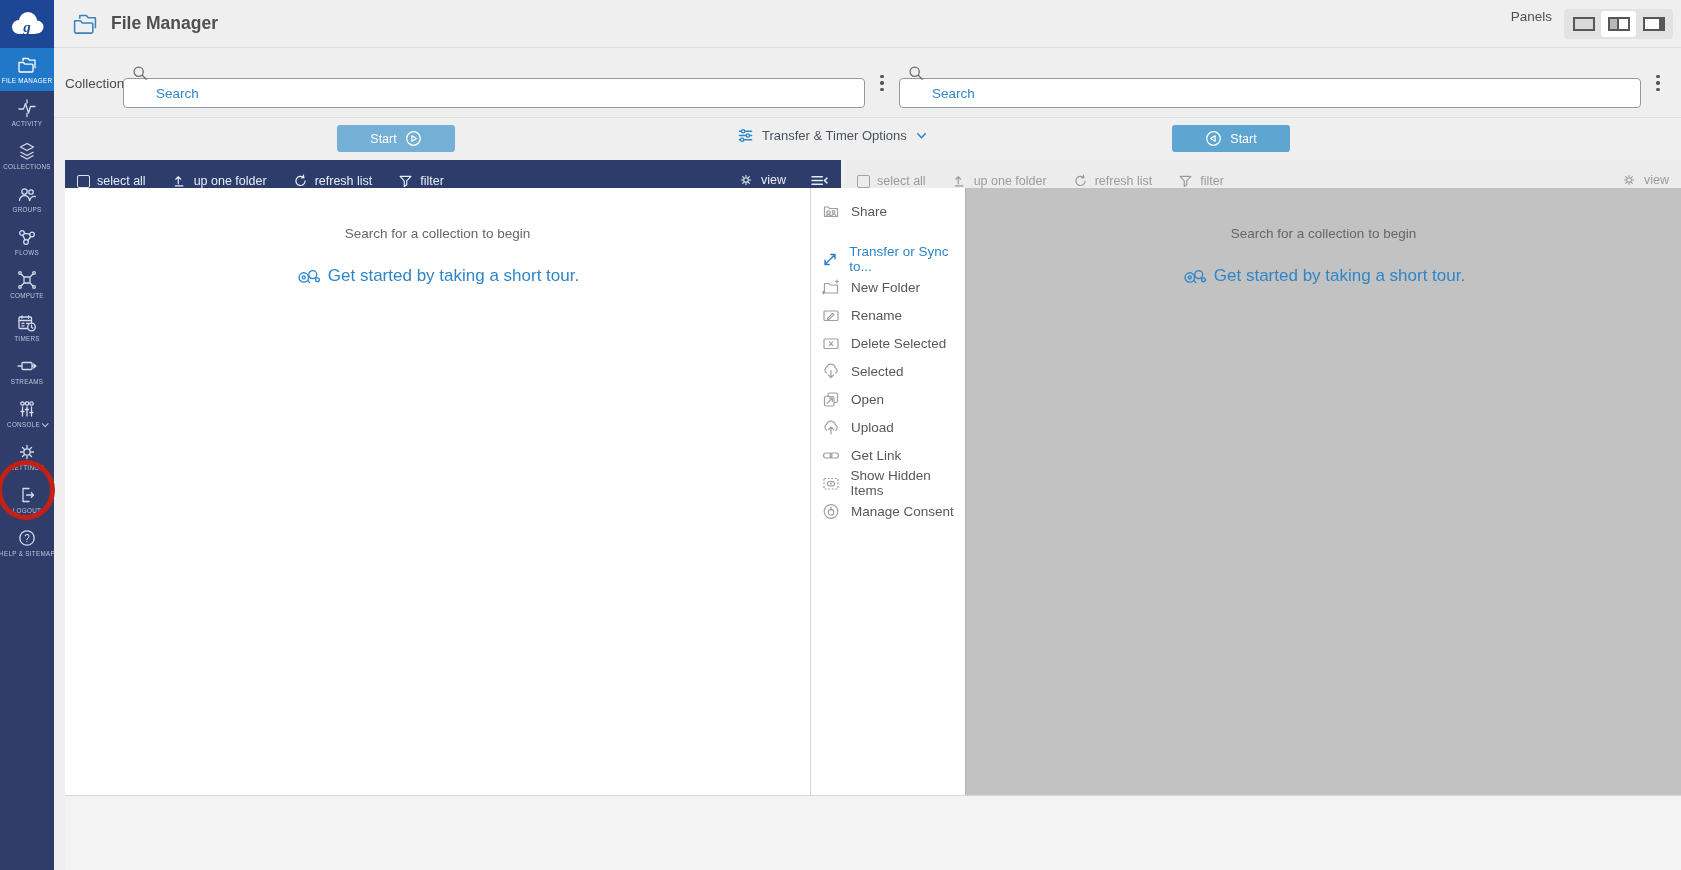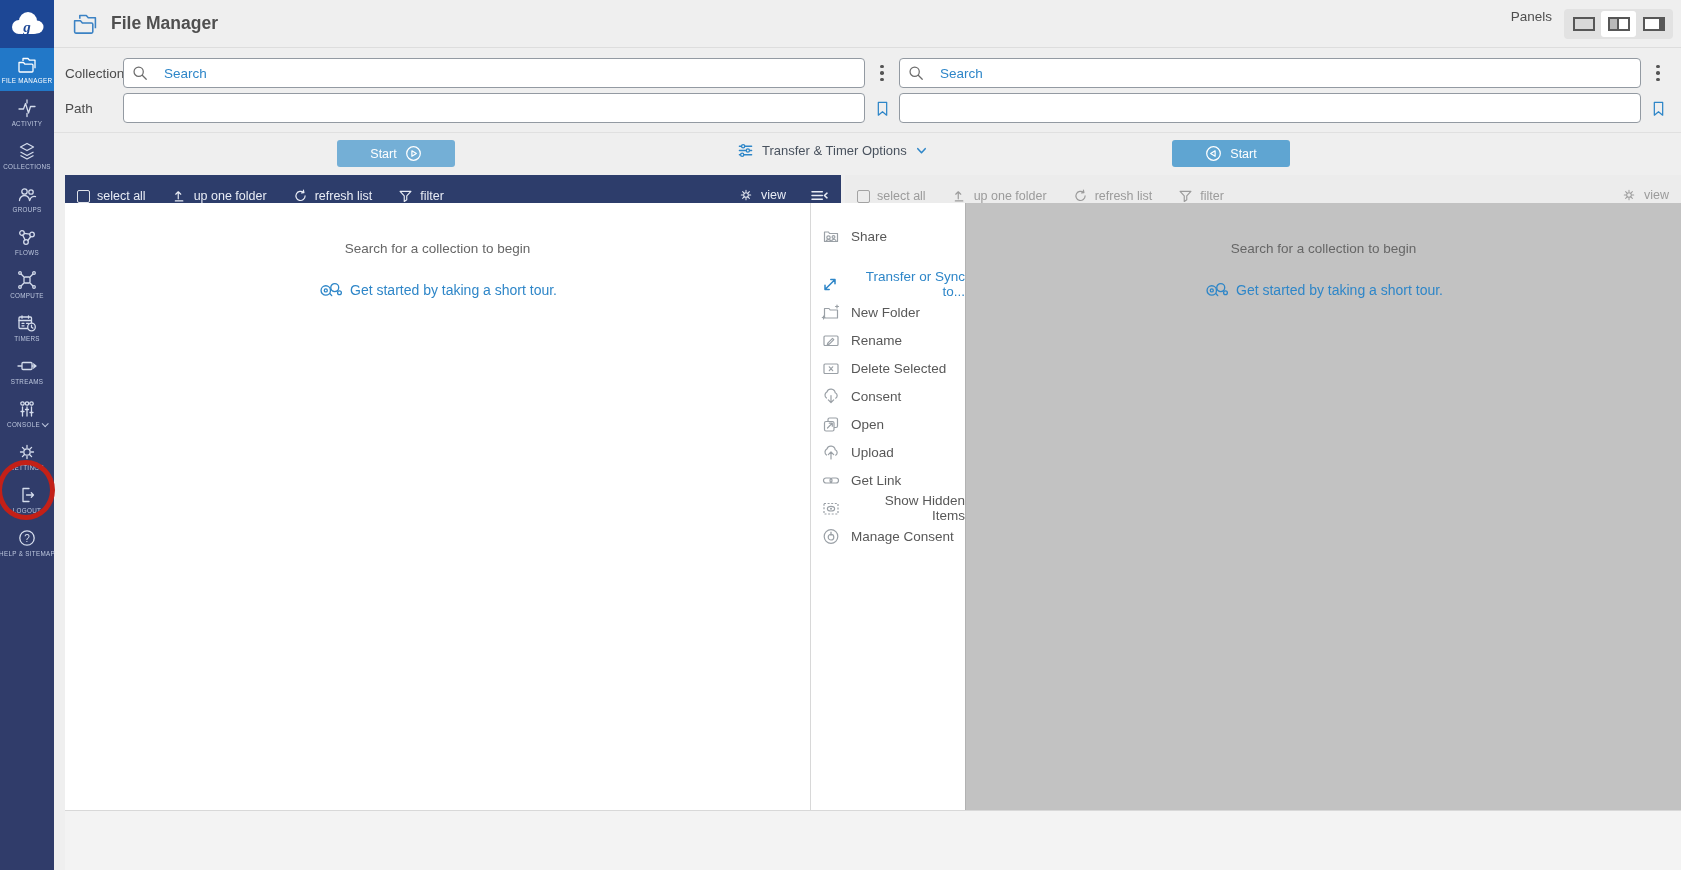--- a/index.html
+++ b/index.html
@@ -33,21 +33,21 @@
   .pi2 .half-l { width:50%; background:#b9b9b9; border-right:2px solid #575757; }
   .pi3 { width:22px; height:14px; border:2px solid #575757; border-right-width:6px; background:#fdfdfd; }
 
   
   .search-area { padding:10px 6px 9px 11px; border-bottom:1px solid #e0e0e0; }
   .srow { display:flex; align-items:center; }
   .srow + .srow { margin-top:5px; }
   .srow .rlabel { width:58px; text-align:left; padding-right:10px; font-size:13.5px; color:#4b4b4b; flex-shrink:0; }
   .input-wrap { flex:1; position:relative; }
   .input-wrap input { width:100%; height:30px; border:1px solid #939aa2; border-radius:4px; background:#fff; font-size:13.5px; font-family:"Liberation Sans",sans-serif; color:#333; padding:0 8px 0 10px; outline:none; }
-  .input-wrap.has-icon input { padding-left:40px; }
+  .input-wrap.has-icon input { padding-left:32px;margin-top:20px; }
   .input-wrap input::placeholder { color:#2e86c8; opacity:1; }
   .input-wrap .mag { position:absolute; left:9px; top:7px; }
   .between { width:34px; display:flex; align-items:center; justify-content:center; flex-shrink:0; }
   .kebab { display:flex; flex-direction:column; gap:3px; cursor:pointer; padding:4px; }
   .kebab i { width:3.5px; height:3.5px; background:#555; border-radius:50%; display:block; }
 
   
   .start-row { height:42px; position:relative; }
   .start-btn { position:absolute; top:7px; height:27px; width:118px; border:none; border-radius:3px; color:#fff; font-size:12.5px; font-family:"Liberation Sans",sans-serif; display:flex; align-items:center; justify-content:center; gap:8px; cursor:pointer; }
   .start-left { left:283px; background:#74afd6; }
@@ -65,26 +65,26 @@
   .cb { width:13px; height:13px; border:1.5px solid rgba(255,255,255,.85); border-radius:2px; background:transparent; }
   .tbar-light .cb { border-color:#a3a3a3; }
   .spacer { flex:1; }
   .view-group { display:flex; align-items:center; gap:7px; cursor:pointer; }
   .collapse-btn { margin-left:16px; cursor:pointer; display:flex; align-items:center; }
 
   
   .content { display:flex; margin-left:11px; height:607px; }
   .panel { position:relative; }
   .panel-left { width:746px; background:#fff; border-right:1px solid #d8d8d8; }
-  .menu-col { width:155px; background:#fff; border-right:1px solid #b2b2b2; padding-top:19px;text-align:right; }
+  .menu-col { width:155px; background:#fff; border-right:1px solid #b2b2b2; padding-top:9px; }
   .panel-right { flex:1; background:#c2c2c2; }
   .empty-state { padding-top:38px; text-align:center; }
   .empty-title { font-size:13.5px; color:#666; }
   .tour-row { margin-top:25px; display:inline-flex; align-items:center; gap:7px; cursor:pointer; }
-  .tour-link { font-size:14px; color:#2e86c8; }
+  .tour-link { font-size:17px; color:#2e86c8; }
 
   .menu-item { height:28px; display:flex; align-items:center; gap:9px; padding-left:9px; font-size:13.5px; color:#585858; cursor:pointer; }
   .menu-item .mi { width:22px; display:flex; justify-content:center; color:#9aa0a6; }
   .menu-item.active { color:#2e86c8;margin-top:20px; }
   .menu-item.active .mi { color:#2e86c8; }
 
   .bottom-strip { flex:1; background:#f3f3f3; border-top:1px solid #d8d8d8; margin-left:11px; }
 
   svg { display:block; }
 </style>
@@ -270,39 +270,20 @@
               <path d="M11.5 11.5 L16 16"></path>
           </svg>
           <input type="text" placeholder="Search" style="">
         </div>
         <div class="between">
           <div class="kebab">
               <i></i>
               <i></i>
               <i></i>
             </div>
-        </div>
-      </div>
-      <div class="srow">
-        <span class="rlabel">Path</span>
-        <div class="input-wrap">
-          <input type="text" style="">
-        </div>
-        <div class="between">
-          <svg width="15" height="19" viewBox="0 0 18 20" fill="none" stroke="#2e86c8" stroke-width="1.5" stroke-linejoin="round">
-            <path d="M4 2.5 h10 V18 l-5 -4.2 -5 4.2 z"></path>
-          </svg>
-        </div>
-        <div class="input-wrap">
-          <input type="text" style="">
-        </div>
-        <div class="between">
-          <svg width="15" height="19" viewBox="0 0 18 20" fill="none" stroke="#2e86c8" stroke-width="1.5" stroke-linejoin="round">
-            <path d="M4 2.5 h10 V18 l-5 -4.2 -5 4.2 z"></path>
-          </svg>
         </div>
       </div>
     </div>
 
     <div class="start-row">
       <button class="start-btn start-left">
         <span>Start</span>
         <svg width="17" height="17" viewBox="0 0 18 18" fill="none" stroke="#fff" stroke-width="1.3" stroke-linejoin="round">
           <circle cx="9" cy="9" r="7.2"></circle>
             <path d="M7.3 6.1 L12 9 l-4.7 2.9 z"></path>
@@ -475,21 +456,21 @@
           <span>Delete Selected</span>
         </div>
 
         <div class="menu-item">
           <span class="mi">
               <svg width="20" height="19" viewBox="0 0 19 19" fill="none" stroke="currentColor" stroke-width="1.2" stroke-linecap="round" stroke-linejoin="round">
             <path d="M5 11 a3.5 3.5 0 0 1 .4 -6 a4.3 4.3 0 0 1 8.3 .8 a3 3 0 0 1 .5 5.4"></path>
                 <path d="M9.5 8.5 V15.5 M6.8 12.8 l2.7 2.7 2.7 -2.7"></path>
           </svg>
             </span>
-          <span>Consent</span>
+          <span>Selected</span>
         </div>
 
         <div class="menu-item">
           <span class="mi">
               <svg width="20" height="19" viewBox="0 0 19 19" fill="none" stroke="currentColor" stroke-width="1.2" stroke-linecap="round" stroke-linejoin="round">
             <rect x="6.5" y="3" width="9.5" height="9.5" rx="1.5"></rect>
                 <rect x="3" y="6.5" width="9.5" height="9.5" rx="1.5" fill="#fff"></rect>
                 <path d="M6 13 L10.8 8.2 M7.8 8.2 h3 v3"></path>
           </svg>
             </span>

